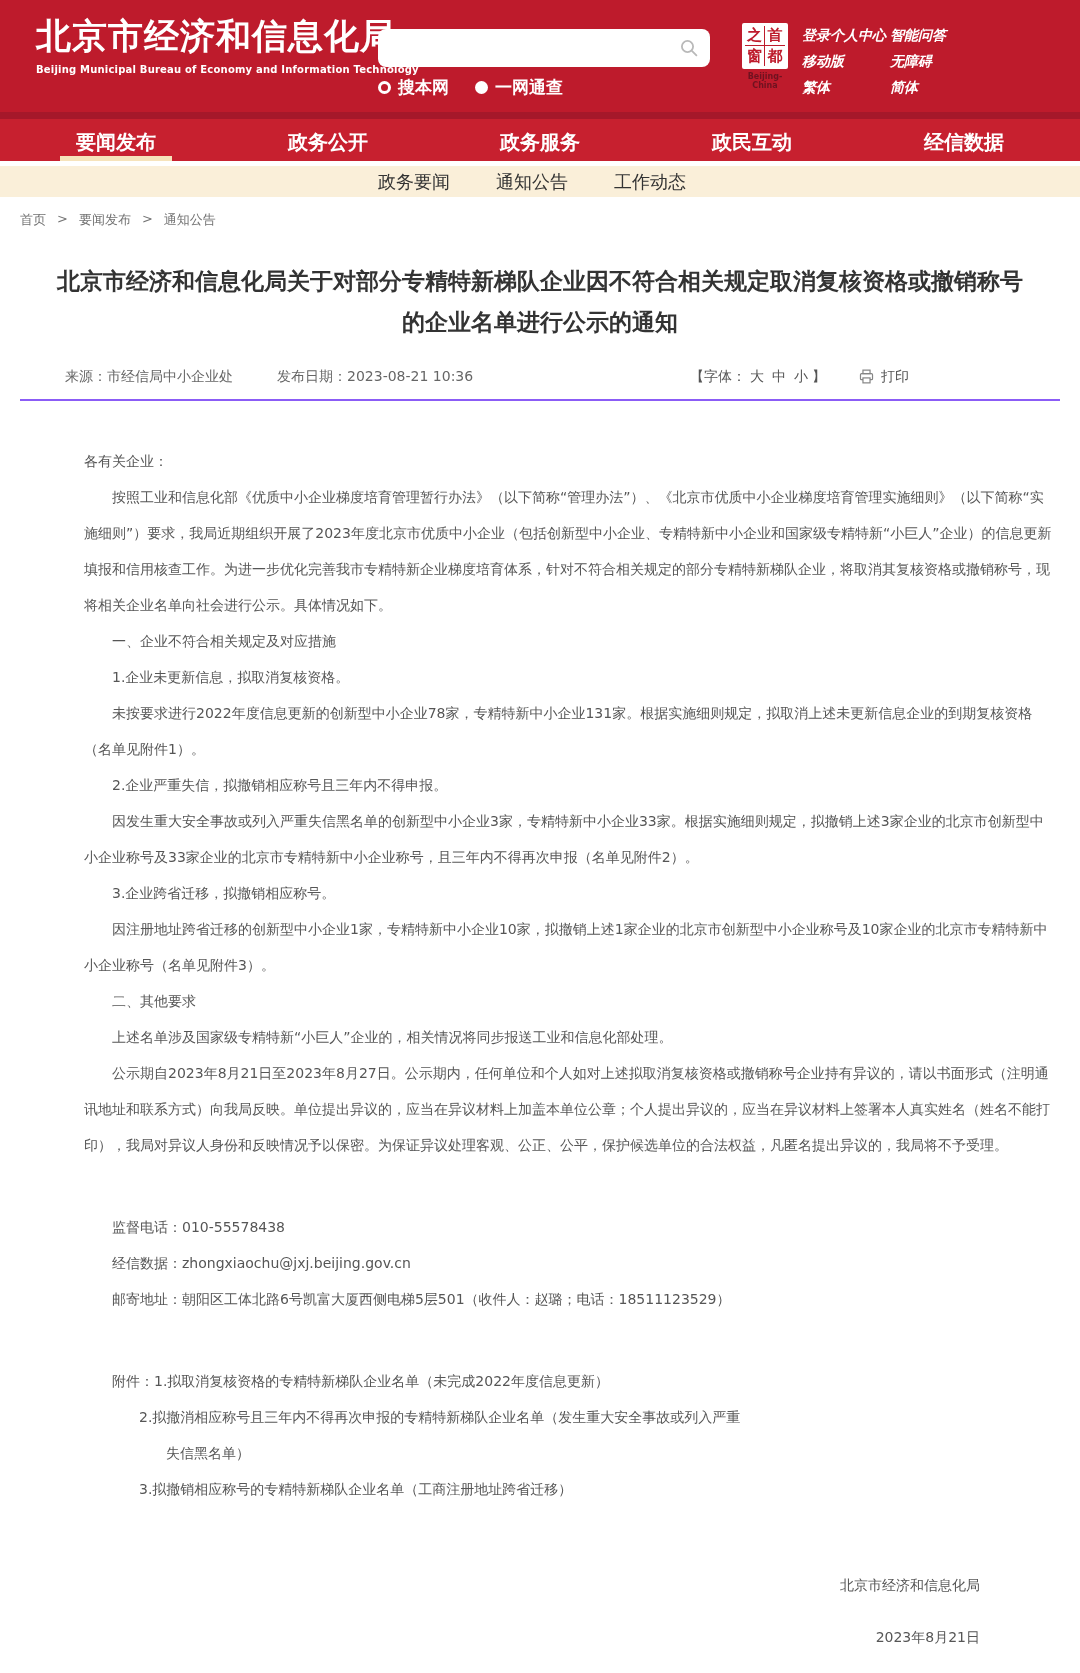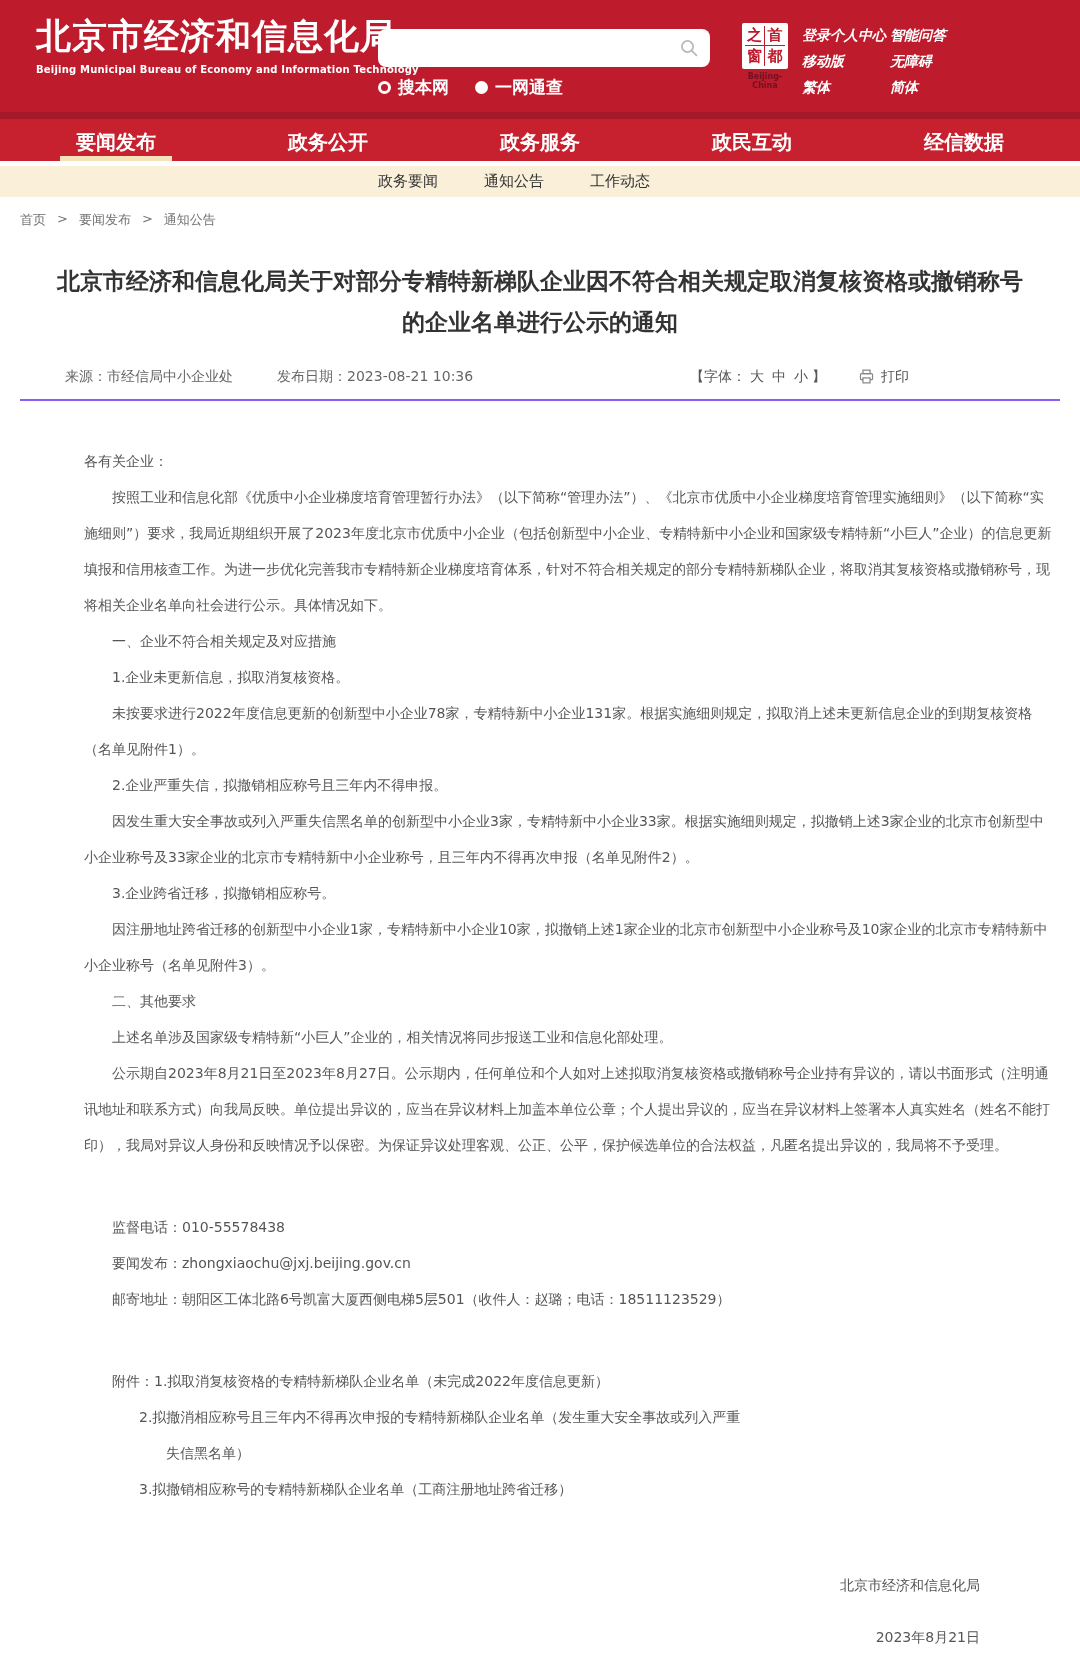--- a/index.html
+++ b/index.html
@@ -36,21 +36,21 @@
   .qlink { color:#fff; font-size:14px; font-weight:bold; cursor:pointer; white-space:nowrap;font-style:italic; }
 
   
   .nav { height:49px; background:#c7202f; border-top:7px solid #a5182a; display:flex; justify-content:space-between; padding:0 76px; }
   .nav-item { position:relative; color:#fff; font-size:20px; font-weight:bold; line-height:47px; cursor:pointer; }
   .nav-item.active::after { content:""; position:absolute; left:-16px; right:-16px; bottom:0; height:5px; background:#f6e3bb; }
 
   .gap-white { height:5px; background:#fff; }
 
   .subnav { height:31px; background:#faefd9; display:flex; padding-left:378px; gap:46px; }
-  .subnav-item { font-size:15px; color:#333; line-height:31px; cursor:pointer; }
+  .subnav-item { font-size:18px; color:#333; line-height:31px; cursor:pointer; }
 
   
   .breadcrumb { padding:14px 20px 4px; font-size:13px; color:#737373; display:flex; gap:11px; align-items:flex-start; }
   .crumb { cursor:pointer; }
 
   
   .article-title { margin:28px auto 0; max-width:985px; text-align:center; font-size:23px; font-weight:bold; color:#333; line-height:1.8; }
 
   .meta { display:flex; align-items:center; margin:24px 20px 0; padding:0 45px 13px; border-bottom:2px solid #8b5cf6; font-size:14px; color:#666; }
   .meta-left { display:flex; gap:44px; }
@@ -187,21 +187,21 @@
     <p class="para indent">1.企业未更新信息，拟取消复核资格。</p>
     <p class="para indent">未按要求进行2022年度信息更新的创新型中小企业78家，专精特新中小企业131家。根据实施细则规定，拟取消上述未更新信息企业的到期复核资格（名单见附件1）。</p>
     <p class="para indent">2.企业严重失信，拟撤销相应称号且三年内不得申报。</p>
     <p class="para indent">因发生重大安全事故或列入严重失信黑名单的创新型中小企业3家，专精特新中小企业33家。根据实施细则规定，拟撤销上述3家企业的北京市创新型中小企业称号及33家企业的北京市专精特新中小企业称号，且三年内不得再次申报（名单见附件2）。</p>
     <p class="para indent">3.企业跨省迁移，拟撤销相应称号。</p>
     <p class="para indent">因注册地址跨省迁移的创新型中小企业1家，专精特新中小企业10家，拟撤销上述1家企业的北京市创新型中小企业称号及10家企业的北京市专精特新中小企业称号（名单见附件3）。</p>
     <p class="para indent">二、其他要求</p>
     <p class="para indent">上述名单涉及国家级专精特新“小巨人”企业的，相关情况将同步报送工业和信息化部处理。</p>
     <p class="para indent">公示期自2023年8月21日至2023年8月27日。公示期内，任何单位和个人如对上述拟取消复核资格或撤销称号企业持有异议的，请以书面形式（注明通讯地址和联系方式）向我局反映。单位提出异议的，应当在异议材料上加盖本单位公章；个人提出异议的，应当在异议材料上签署本人真实姓名（姓名不能打印），我局对异议人身份和反映情况予以保密。为保证异议处理客观、公正、公平，保护候选单位的合法权益，凡匿名提出异议的，我局将不予受理。</p>
     <p class="para indent mt-xl">监督电话：010-55578438</p>
-    <p class="para indent">要闻发布：zhongxiaochu@jxj.beijing.gov.cn</p>
+    <p class="para indent">经信数据：zhongxiaochu@jxj.beijing.gov.cn</p>
     <p class="para indent">邮寄地址：朝阳区工体北路6号凯富大厦西侧电梯5层501（收件人：赵璐；电话：18511123529）</p>
     <p class="para indent mt-xl">附件：1.拟取消复核资格的专精特新梯队企业名单（未完成2022年度信息更新）</p>
     <p class="para attach-2">2.拟撤消相应称号且三年内不得再次申报的专精特新梯队企业名单（发生重大安全事故或列入严重</p>
     <p class="para attach-3">失信黑名单）</p>
     <p class="para attach-2">3.拟撤销相应称号的专精特新梯队企业名单（工商注册地址跨省迁移）</p>
   </div>
 
 <div class="signature-block">
   <div>北京市经济和信息化局</div>
   <div class="signature-date">2023年8月21日</div>

